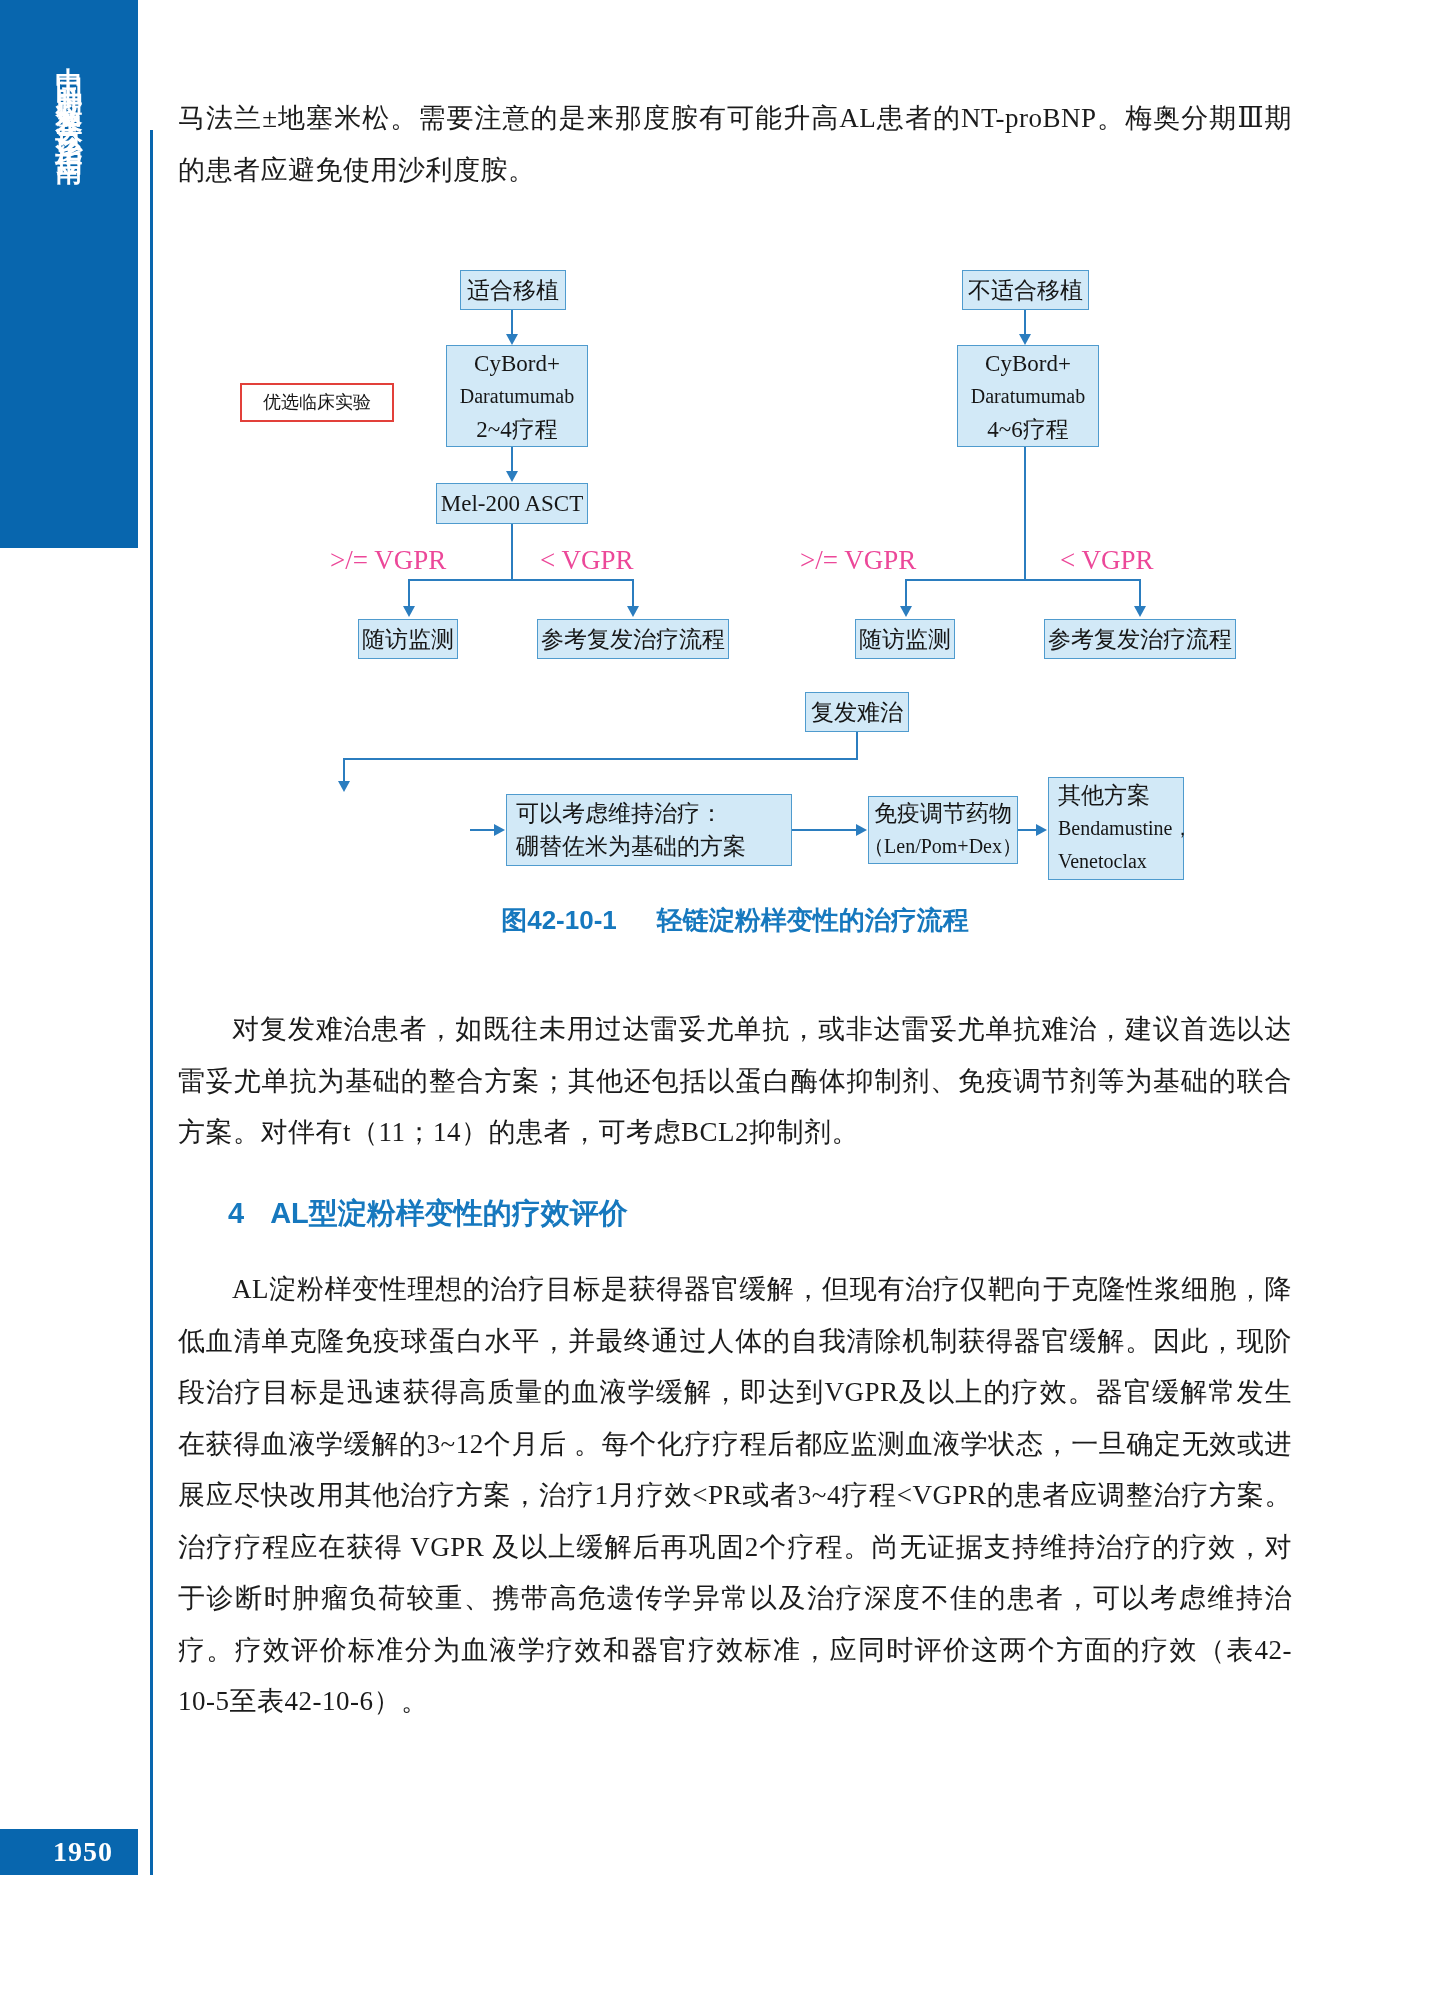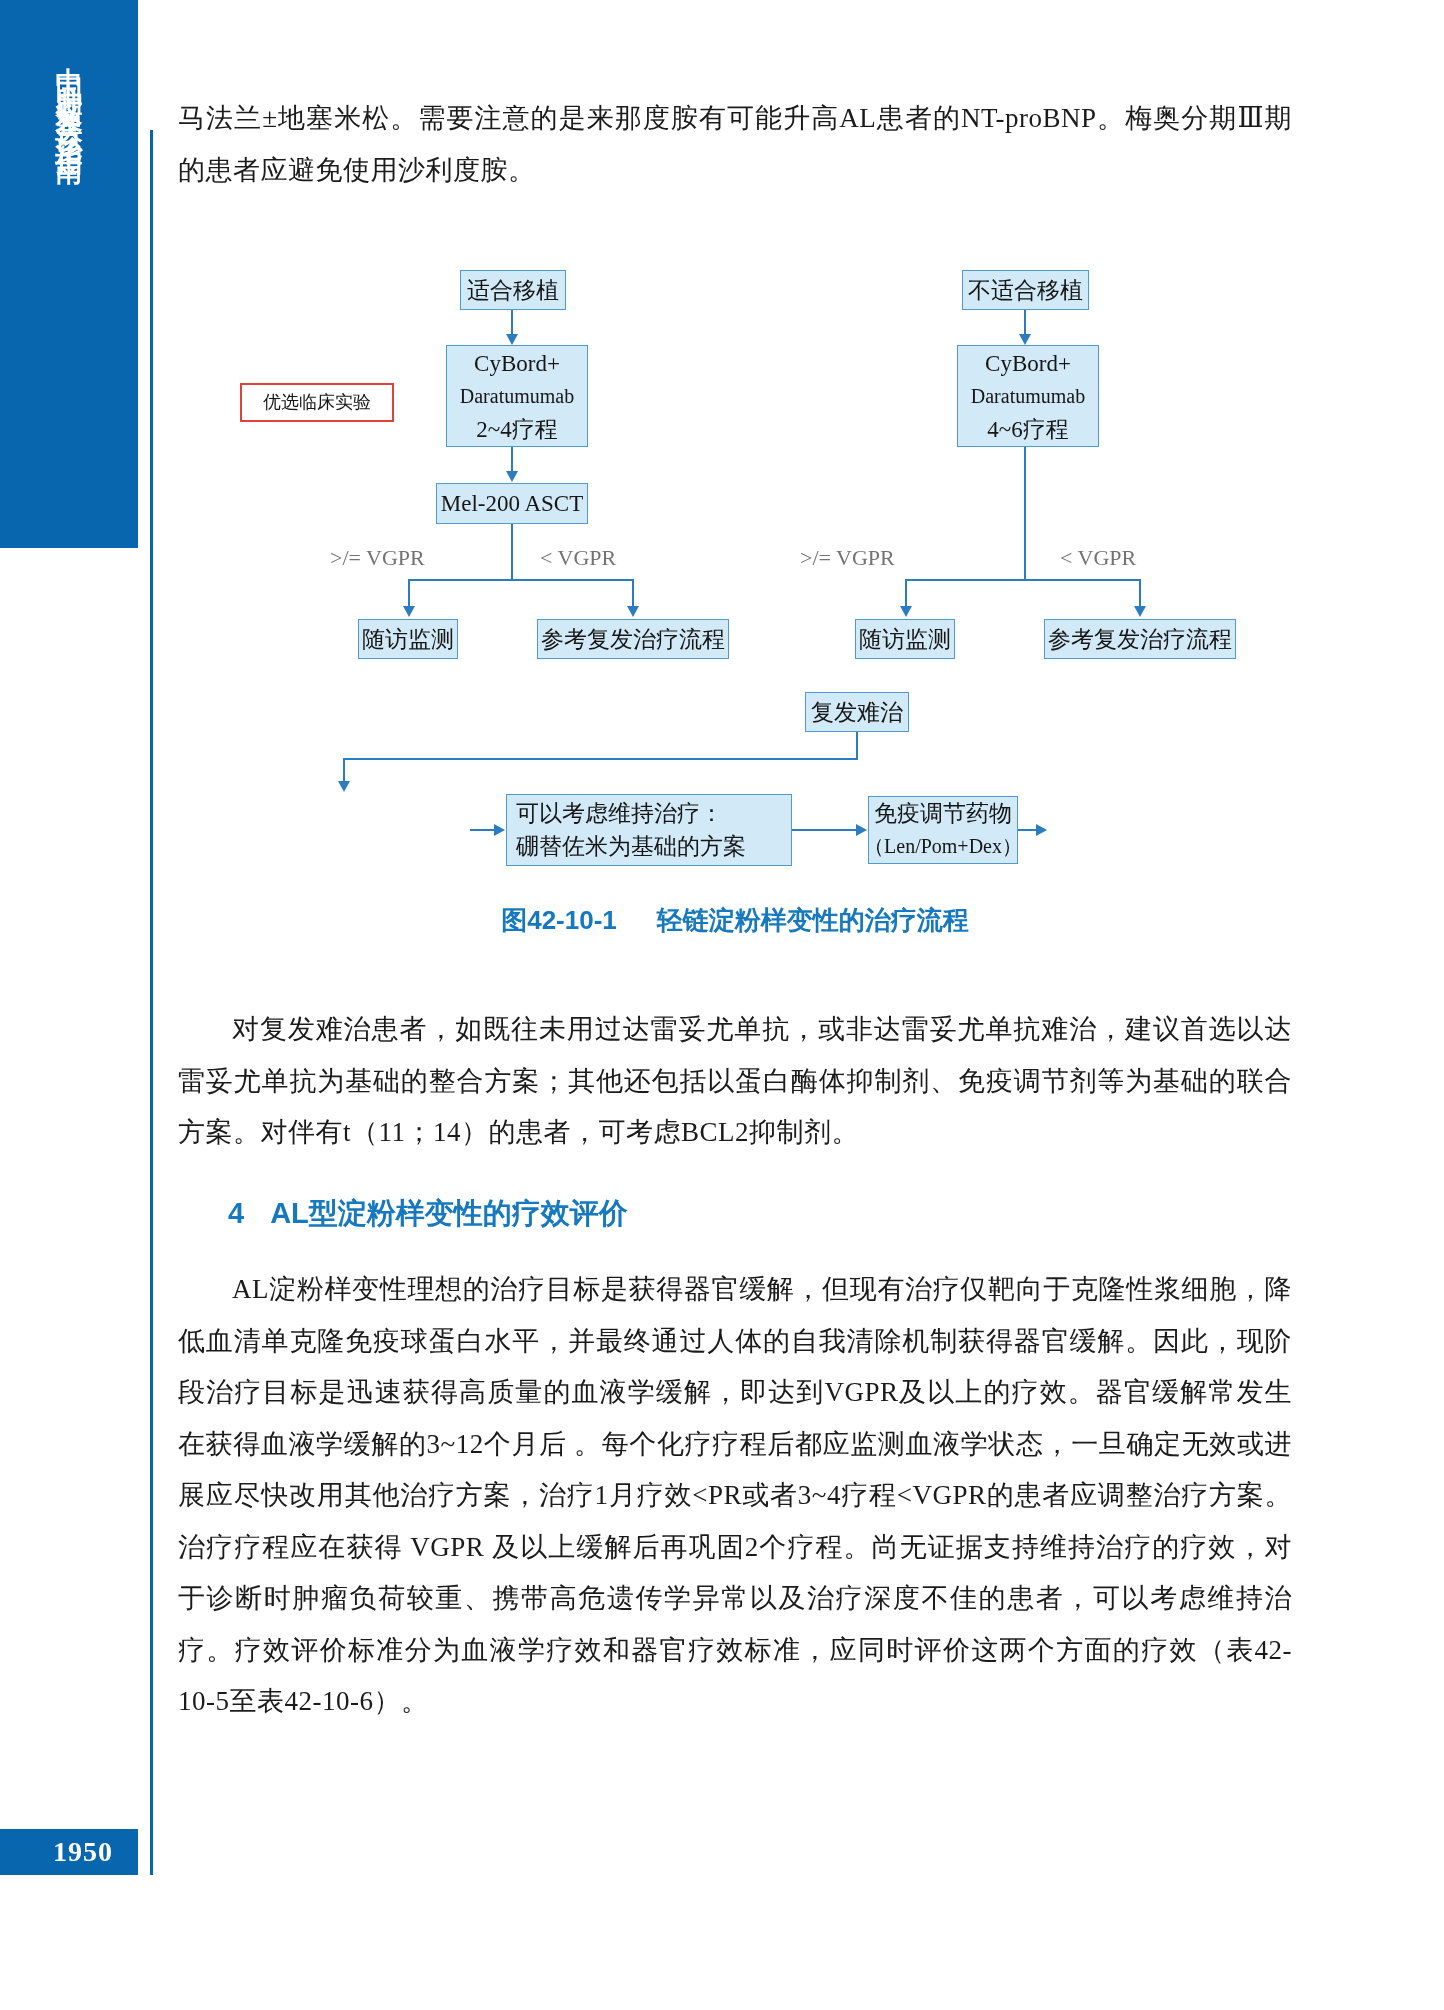--- a/index.html
+++ b/index.html
@@ -42,21 +42,21 @@
         font-size:23px;line-height:33px;color:#161616;text-align:center;white-space:nowrap;}
   .node.red{background:#ffffff;border:2px solid #e2403a;}
   .node.leftalign{align-items:flex-start;text-align:left;padding:0 9px;}
   .lat{font-size:20px;}
   .vl{position:absolute;width:2px;background:#2b7dbf;}
   .hl{position:absolute;height:2px;background:#2b7dbf;}
   .ah-d{position:absolute;width:0;height:0;border-left:6px solid transparent;
         border-right:6px solid transparent;border-top:11px solid #2b7dbf;}
   .ah-r{position:absolute;width:0;height:0;border-top:6px solid transparent;
         border-bottom:6px solid transparent;border-left:11px solid #2b7dbf;}
-  .vgpr{position:absolute;font-size:22px;color:#737373;white-space:nowrap;}
+  .vgpr{position:absolute;font-size:27px;color:#ec4899;white-space:nowrap;}
 </style>
 </head>
 <body>
 
 <div class="page">
 
   <div class="band">
     <div class="band-text">中国肿瘤整合诊治指南</div>
   </div>
   <div class="vrule"></div>
@@ -99,20 +99,25 @@
     <div class="node" style="left:805px;top:692px;width:104px;height:40px;">复发难治</div>
 
     <div class="node leftalign" style="left:506px;top:794px;width:286px;height:72px;">
       <span>可以考虑维持治疗：</span>
       <span>硼替佐米为基础的方案</span>
     </div>
     <div class="node" style="left:868px;top:796px;width:150px;height:68px;">
       <span>免疫调节药物</span>
       <span class="lat">（Len/Pom+Dex）</span>
     </div>
+    <div class="node leftalign" style="left:1048px;top:777px;width:136px;height:103px;">
+      <span>其他方案</span>
+      <span class="lat">Bendamustine，</span>
+      <span class="lat">Venetoclax</span>
+    </div>
 
     <div class="vl" style="left:511px;top:310px;height:26px;"></div>
     <div class="ah-d" style="left:506px;top:334px;"></div>
     <div class="vl" style="left:1024px;top:310px;height:26px;"></div>
     <div class="ah-d" style="left:1019px;top:334px;"></div>
 
     <div class="vl" style="left:511px;top:447px;height:26px;"></div>
     <div class="ah-d" style="left:506px;top:471px;"></div>
 
     <div class="vl" style="left:511px;top:524px;height:57px;"></div>

